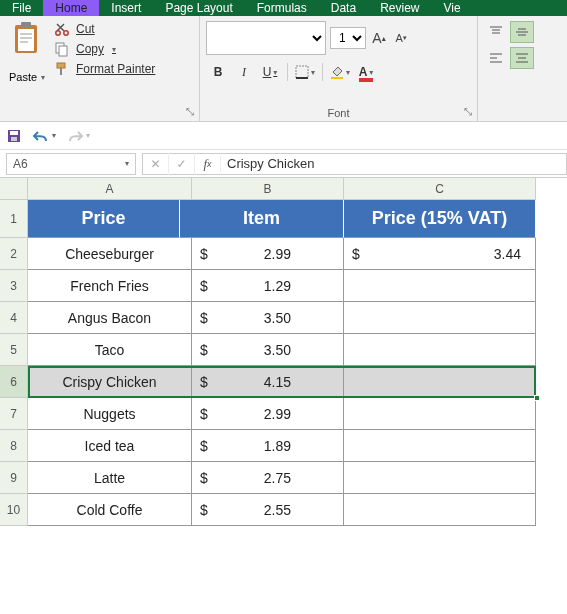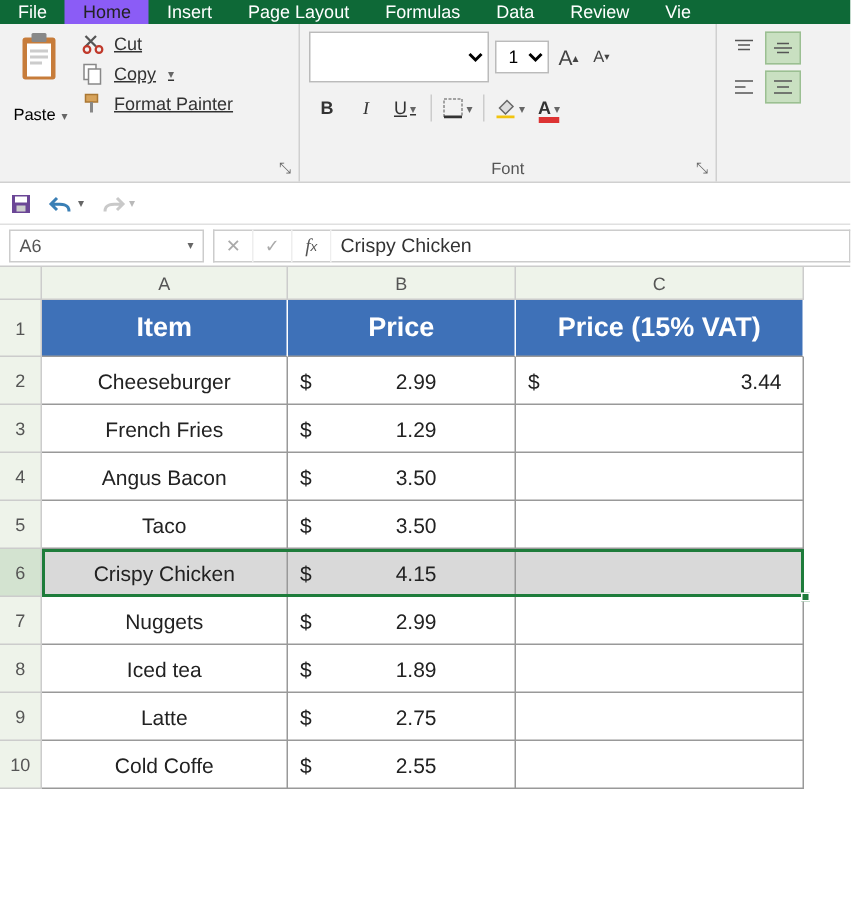--- a/index.html
+++ b/index.html
@@ -245,22 +245,22 @@
 
 <div class="grid">
   <div class="colhdr-row">
     <div class="corner"></div>
     <div class="colhdr cA">A</div>
     <div class="colhdr cB">B</div>
     <div class="colhdr cC">C</div>
   </div>
   <div class="row hdr">
     <div class="rowhdr">1</div>
+    <div class="cell th cB">Price</div>
     <div class="cell th cA">Item</div>
-    <div class="cell th cB">Price</div>
     <div class="cell th cC">Price (15% VAT)</div>
   </div>
   <div id="rows">
       <div class="row">
         <div class="rowhdr">2</div>
         <div class="cell itemcell cA">Cheeseburger</div>
         <div class="cell pricecell cB">
           <span class="curr">$</span>
           <span class="num">2.99</span>
         </div>

